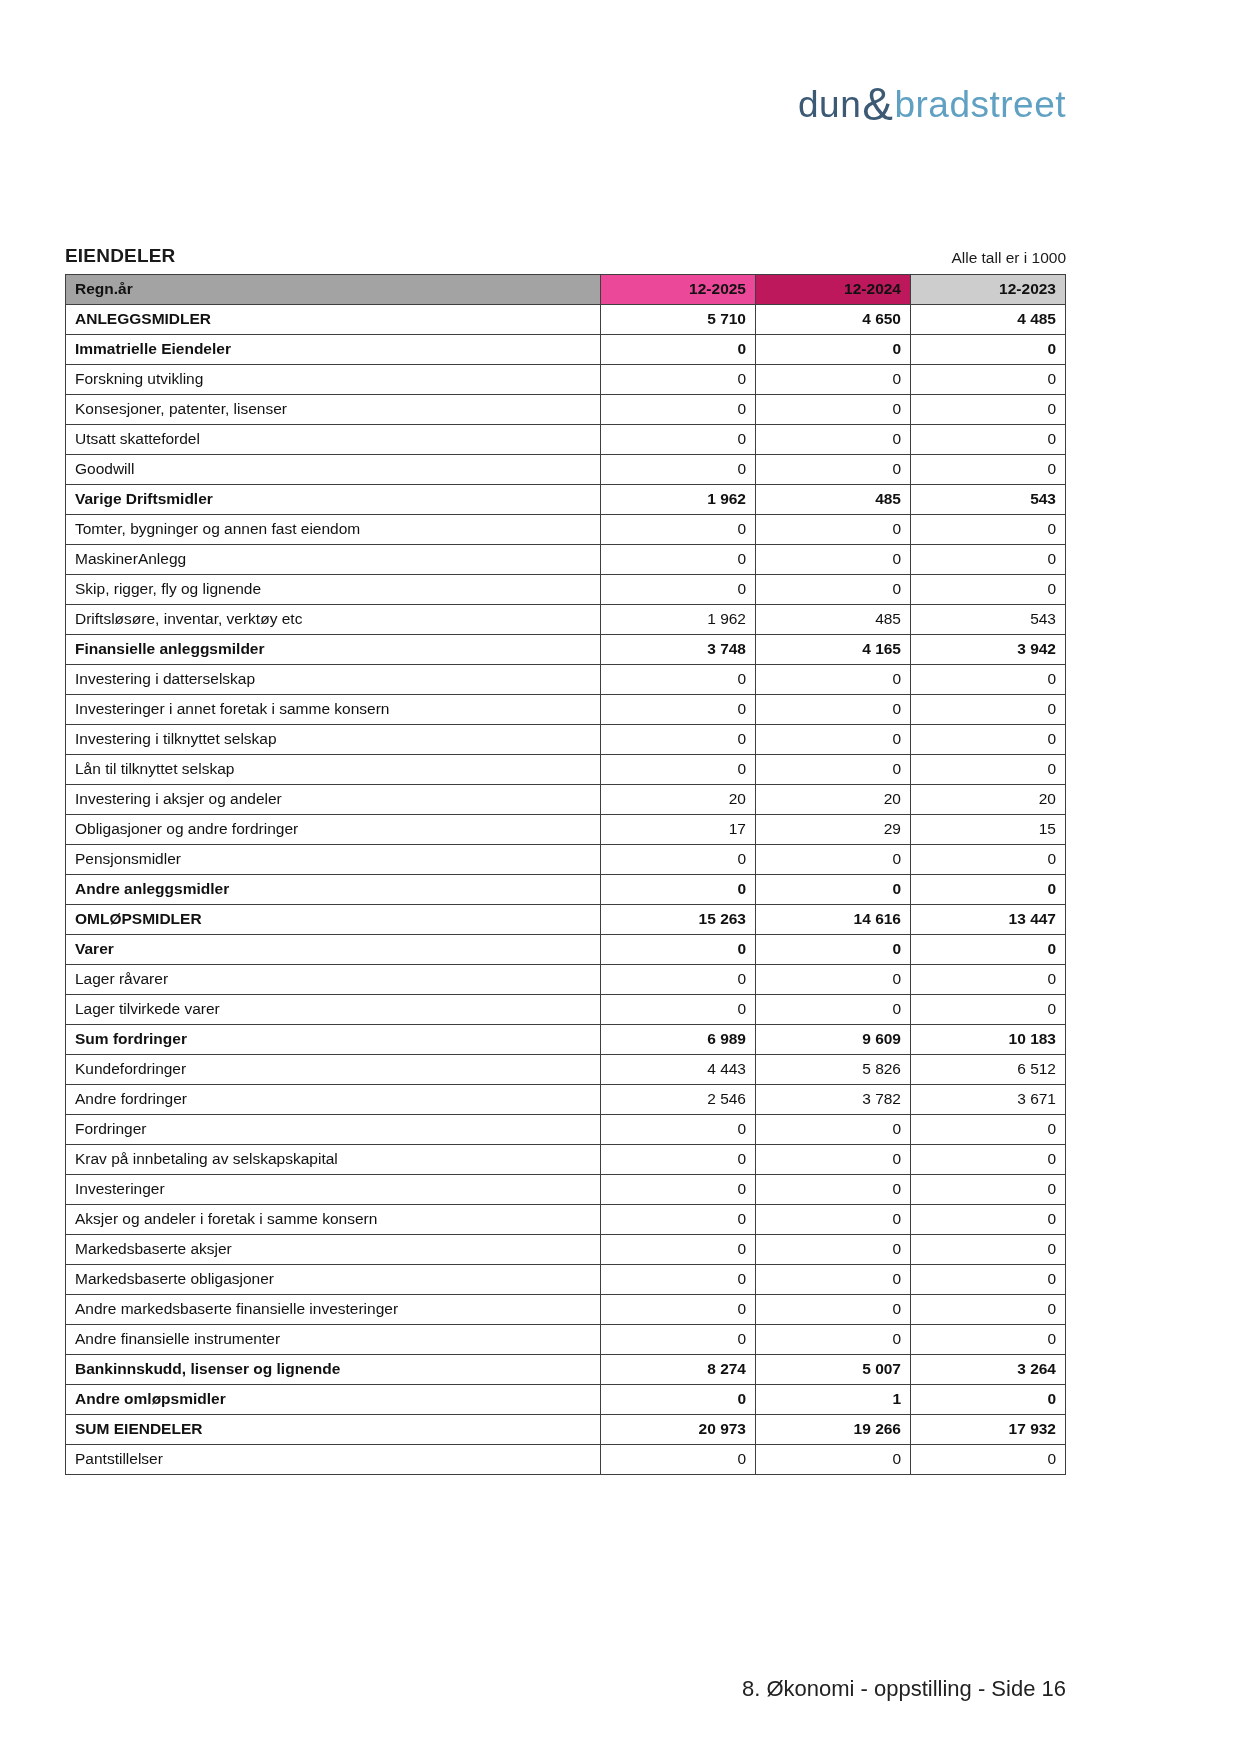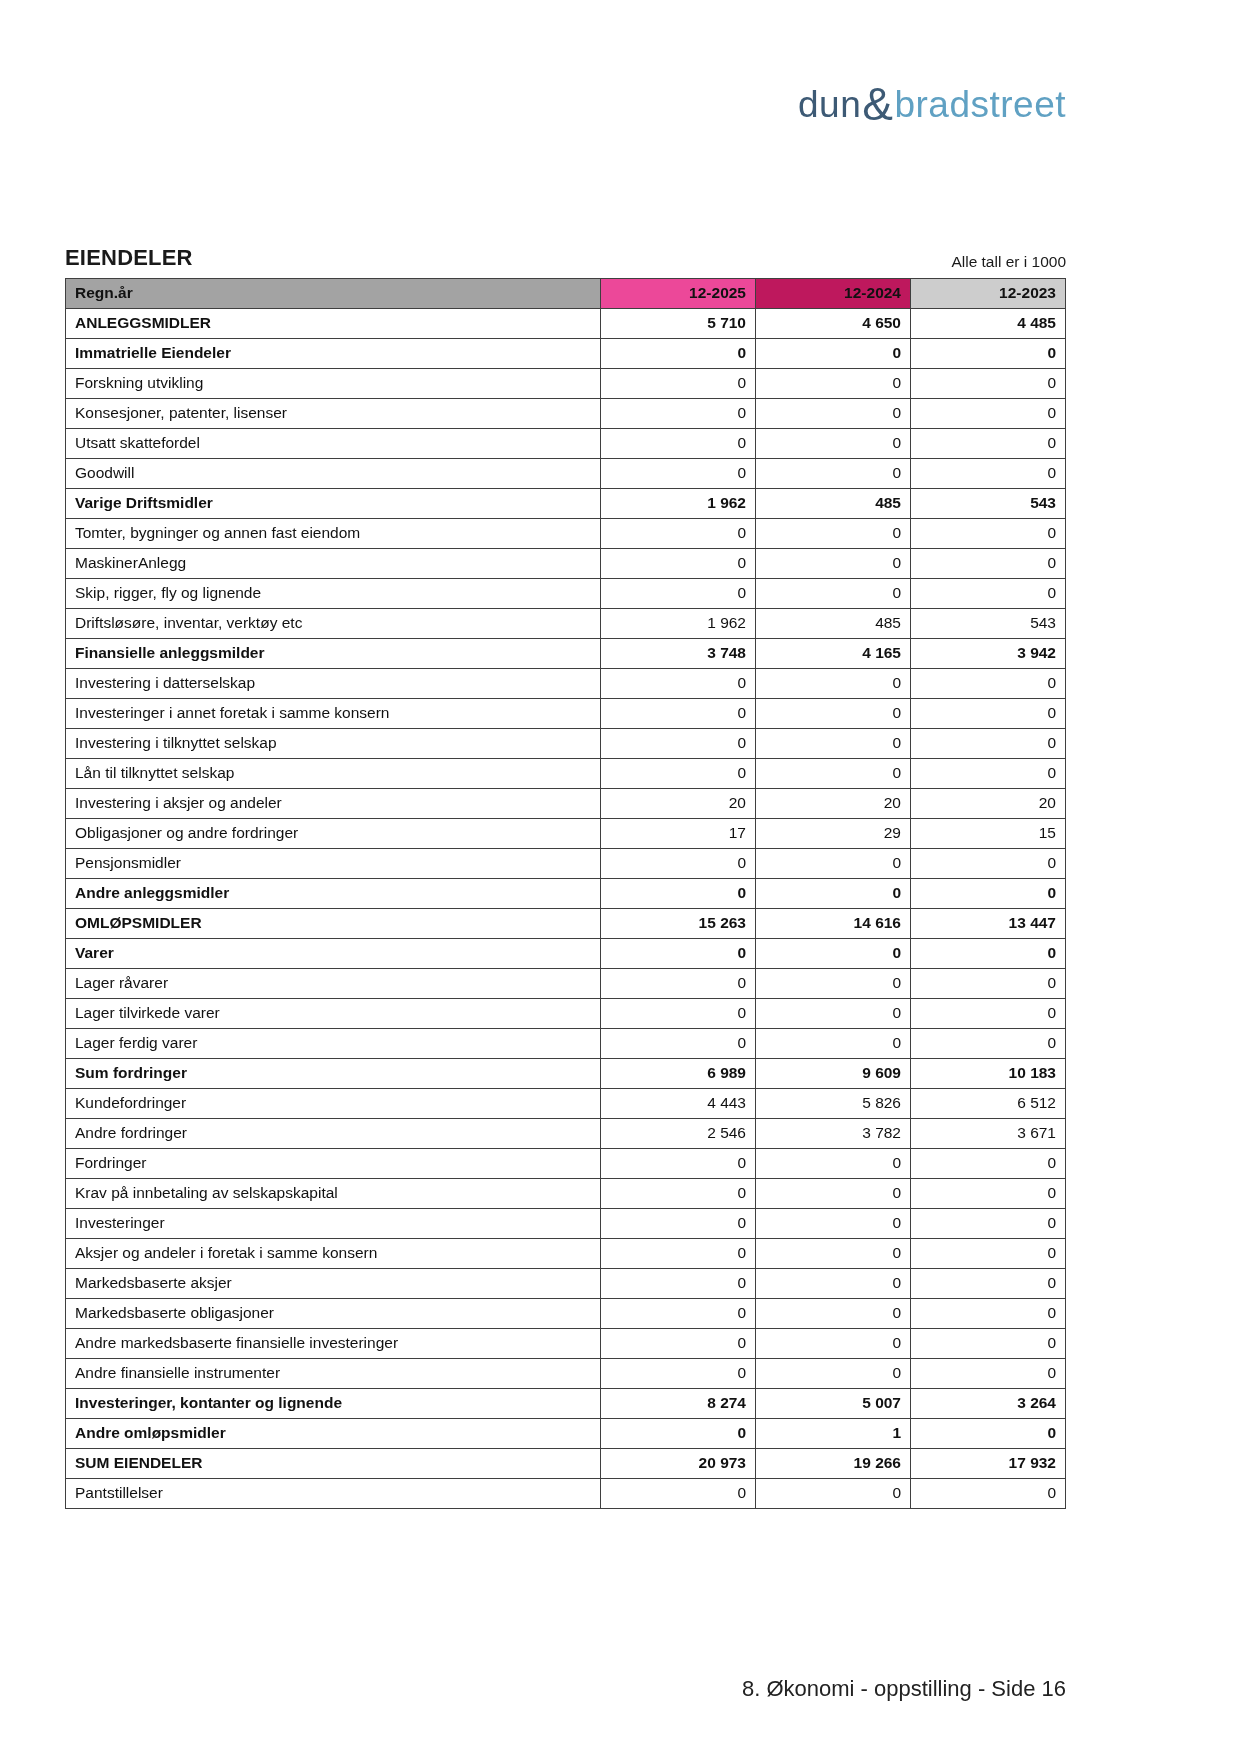--- a/index.html
+++ b/index.html
@@ -18,21 +18,21 @@
   }
   .logo .logo-amp {
     font-size:46px; font-weight:400; position:relative; top:3px; margin:0 1px;
   }
 
   
   .title-row {
     margin-top:118px; margin-bottom:7px;
     display:flex; justify-content:space-between; align-items:flex-end;
   }
-  .page-title { font-size:22px; font-weight:bold; color:#1a1a1a; letter-spacing:0.2px; }
+  .page-title { font-size:19px; font-weight:bold; color:#1a1a1a; letter-spacing:0.2px; }
   .units-note { font-size:15.5px; color:#1a1a1a; }
 
   
   table { width:100%; border-collapse:collapse; table-layout:fixed; }
   col.c-label { width:535px; }
   col.c-val   { width:155px; }
   th, td {
     border:1px solid #3f3f3f;
     font-size:15.5px; line-height:1.22;
     height:30px; padding:4px 9px;
@@ -221,26 +221,20 @@
           <td class="value-cell">0</td>
           <td class="value-cell">0</td>
           <td class="value-cell">0</td>
         </tr>
         <tr>
           <td class="label-cell">Lager tilvirkede varer</td>
           <td class="value-cell">0</td>
           <td class="value-cell">0</td>
           <td class="value-cell">0</td>
         </tr>
-        <tr>
-          <td class="label-cell">Lager ferdig varer</td>
-          <td class="value-cell">0</td>
-          <td class="value-cell">0</td>
-          <td class="value-cell">0</td>
-        </tr>
         <tr class="bold">
           <td class="label-cell">Sum fordringer</td>
           <td class="value-cell">6 989</td>
           <td class="value-cell">9 609</td>
           <td class="value-cell">10 183</td>
         </tr>
         <tr>
           <td class="label-cell">Kundefordringer</td>
           <td class="value-cell">4 443</td>
           <td class="value-cell">5 826</td>
@@ -294,21 +288,21 @@
           <td class="value-cell">0</td>
           <td class="value-cell">0</td>
         </tr>
         <tr>
           <td class="label-cell">Andre finansielle instrumenter</td>
           <td class="value-cell">0</td>
           <td class="value-cell">0</td>
           <td class="value-cell">0</td>
         </tr>
         <tr class="bold">
-          <td class="label-cell">Investeringer, kontanter og lignende</td>
+          <td class="label-cell">Bankinnskudd, lisenser og lignende</td>
           <td class="value-cell">8 274</td>
           <td class="value-cell">5 007</td>
           <td class="value-cell">3 264</td>
         </tr>
         <tr class="bold">
           <td class="label-cell">Andre omløpsmidler</td>
           <td class="value-cell">0</td>
           <td class="value-cell">1</td>
           <td class="value-cell">0</td>
         </tr>

